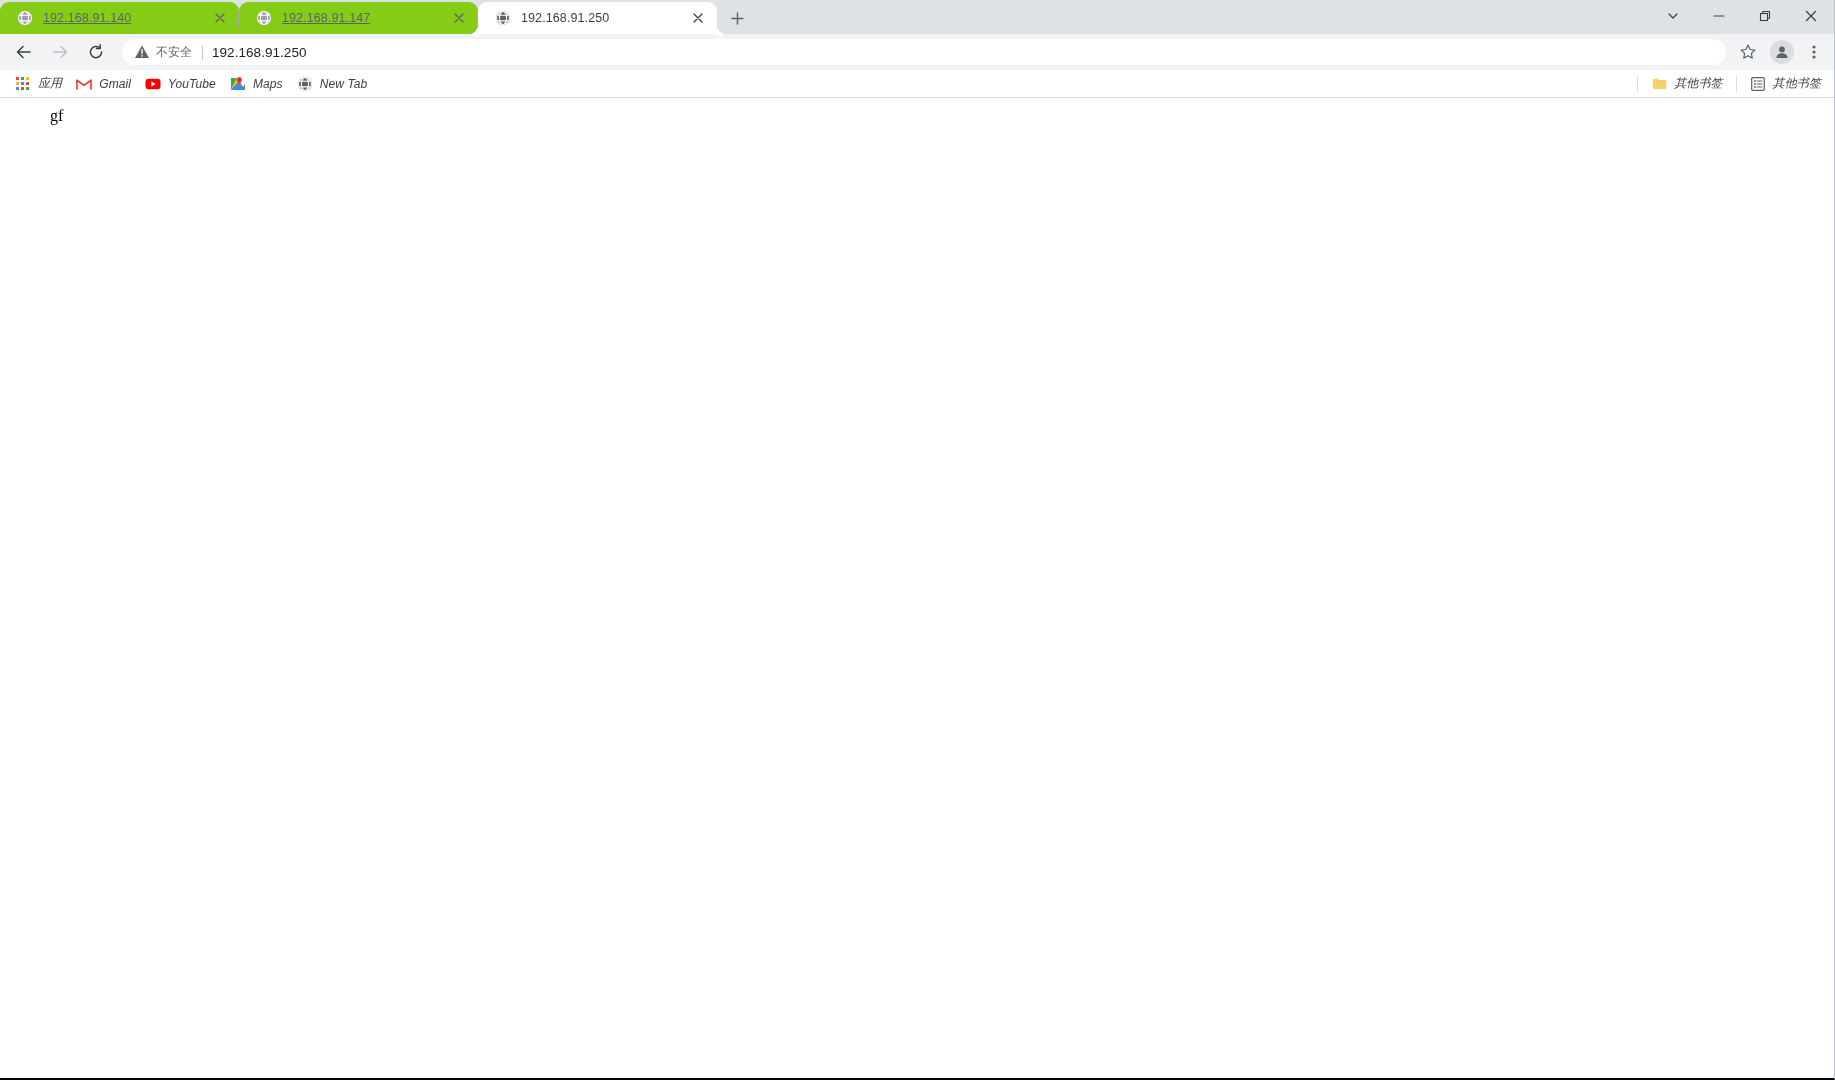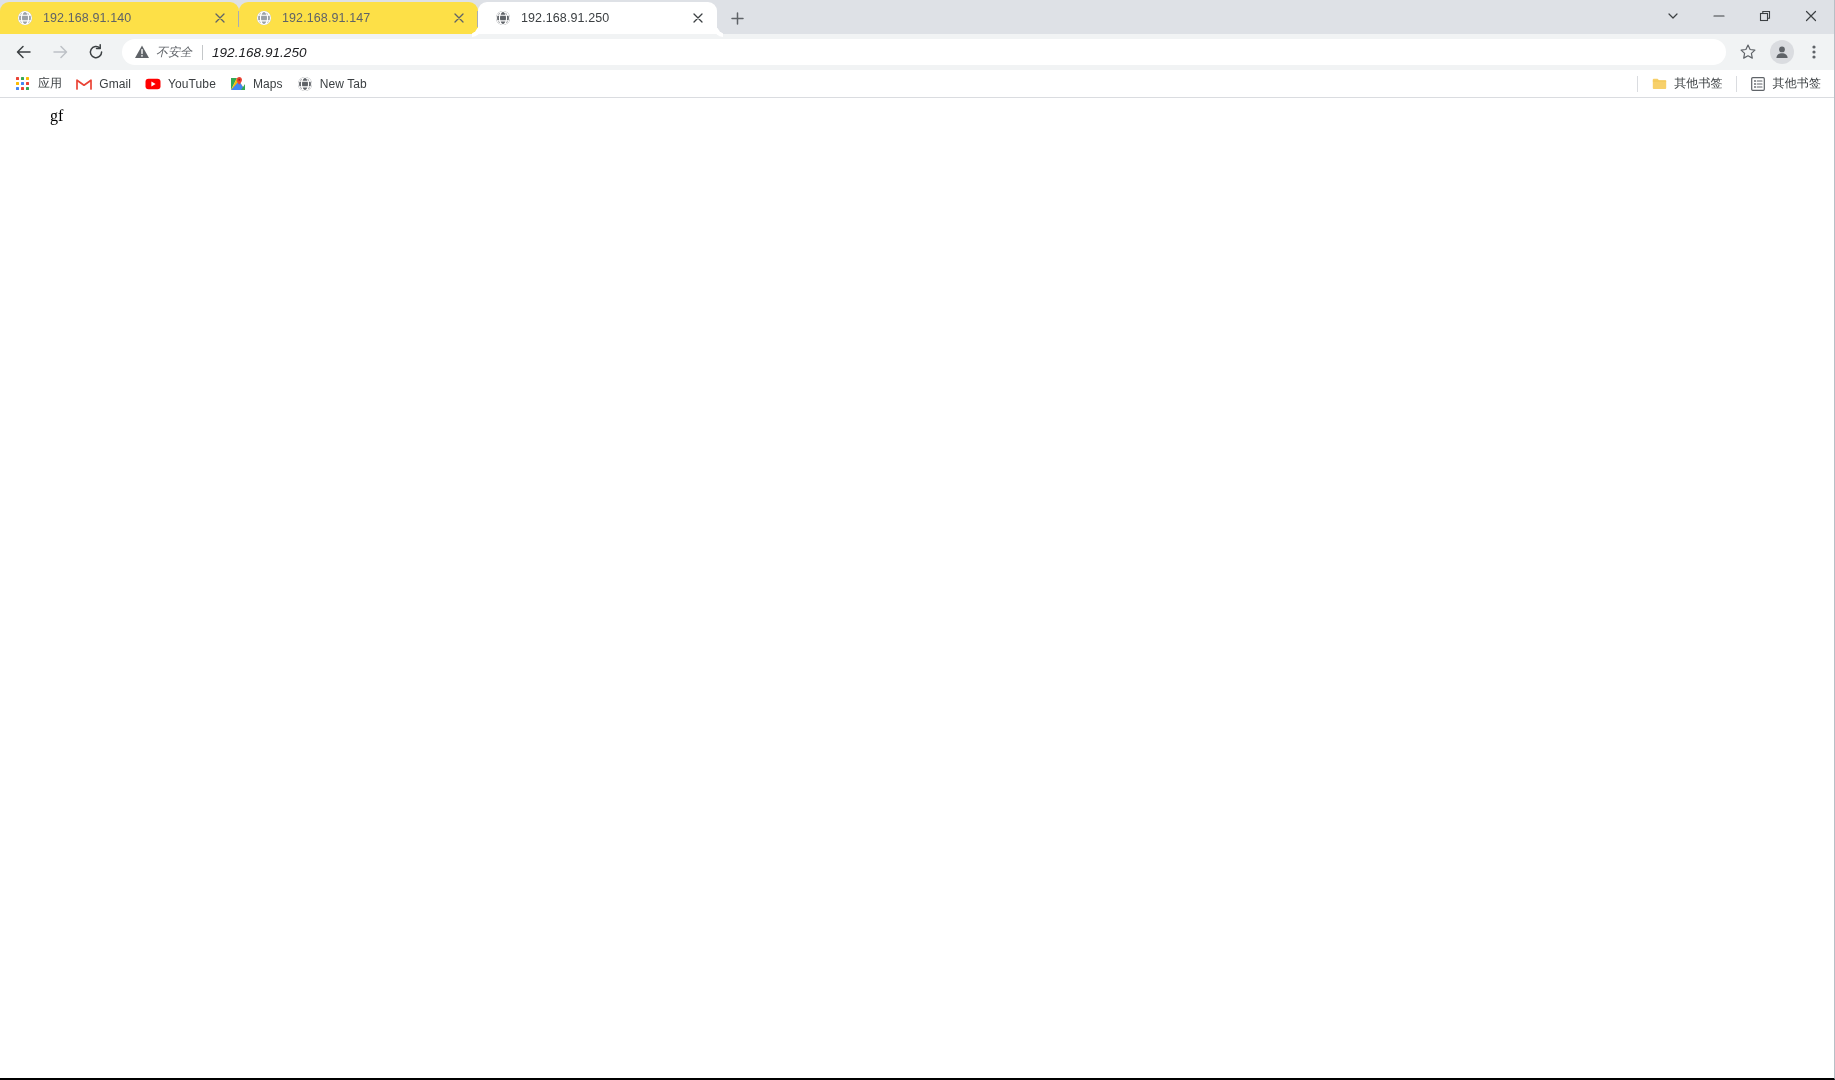--- a/index.html
+++ b/index.html
@@ -55,22 +55,23 @@
     padding: 0 8px 0 17px;
     position: relative;
     border-top-left-radius: 9px;
     border-top-right-radius: 9px;
     font-size: 12.5px;
     color: #3c4043;
     cursor: default;
     flex: 0 0 auto;
   }
   .tab.inactive {
-    background: #fde047;
+    background: #84cc16;
     color: #5f6368;
+    text-decoration: underline;
   }
   .tab.inactive::after {
     content: "";
     position: absolute;
     right: 0px;
     top: 9px;
     height: 16px;
     width: 1px;
     background: #a9adb3;
   }
@@ -183,21 +184,20 @@
     height: 26px;
     background: #ffffff;
     border-radius: 13px;
     display: flex;
     align-items: center;
     margin-left: 8px;
     margin-right: 6px;
     padding: 0 14px 0 12px;
     box-sizing: border-box;
     min-width: 0;
-    font-style: italic;
   }
   .security-chip {
     display: flex;
     align-items: center;
     flex: 0 0 auto;
   }
   .warn-icon { width: 16px; height: 16px; display: block; }
   .security-text {
     font-size: 12px;
     color: #5f6368;
@@ -277,21 +277,21 @@
   .bm-icon {
     width: 16px;
     height: 16px;
     min-width: 16px;
     margin-right: 7px;
     display: flex;
     align-items: center;
     justify-content: center;
   }
   .bm-icon svg { display: block; }
-  .bm-label { letter-spacing: 0.1px; }
+  .bm-label { letter-spacing: 0.1px; font-style: italic; }
   .bm-spacer { flex: 1 1 auto; }
   .bm-sep {
     width: 1px;
     height: 16px;
     background: #dadce0;
     margin: 0 6px;
     flex: 0 0 auto;
   }
 
   

